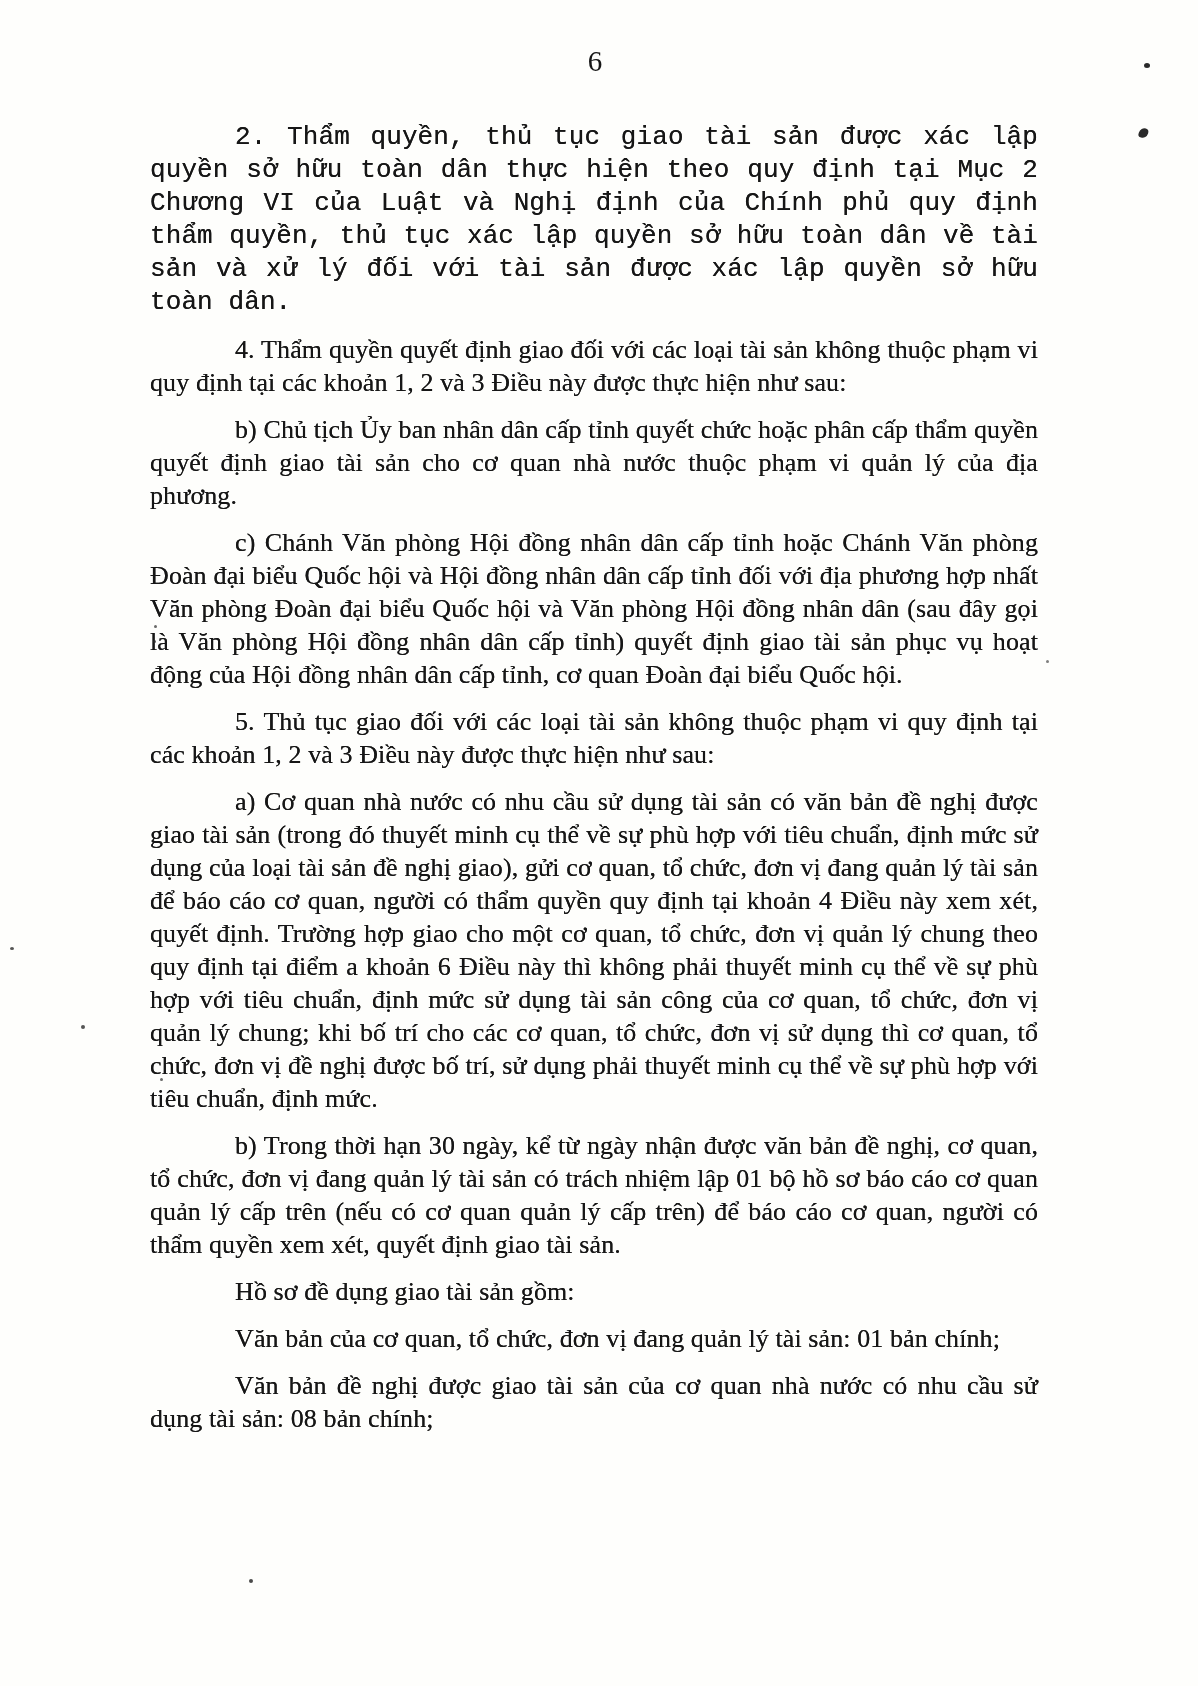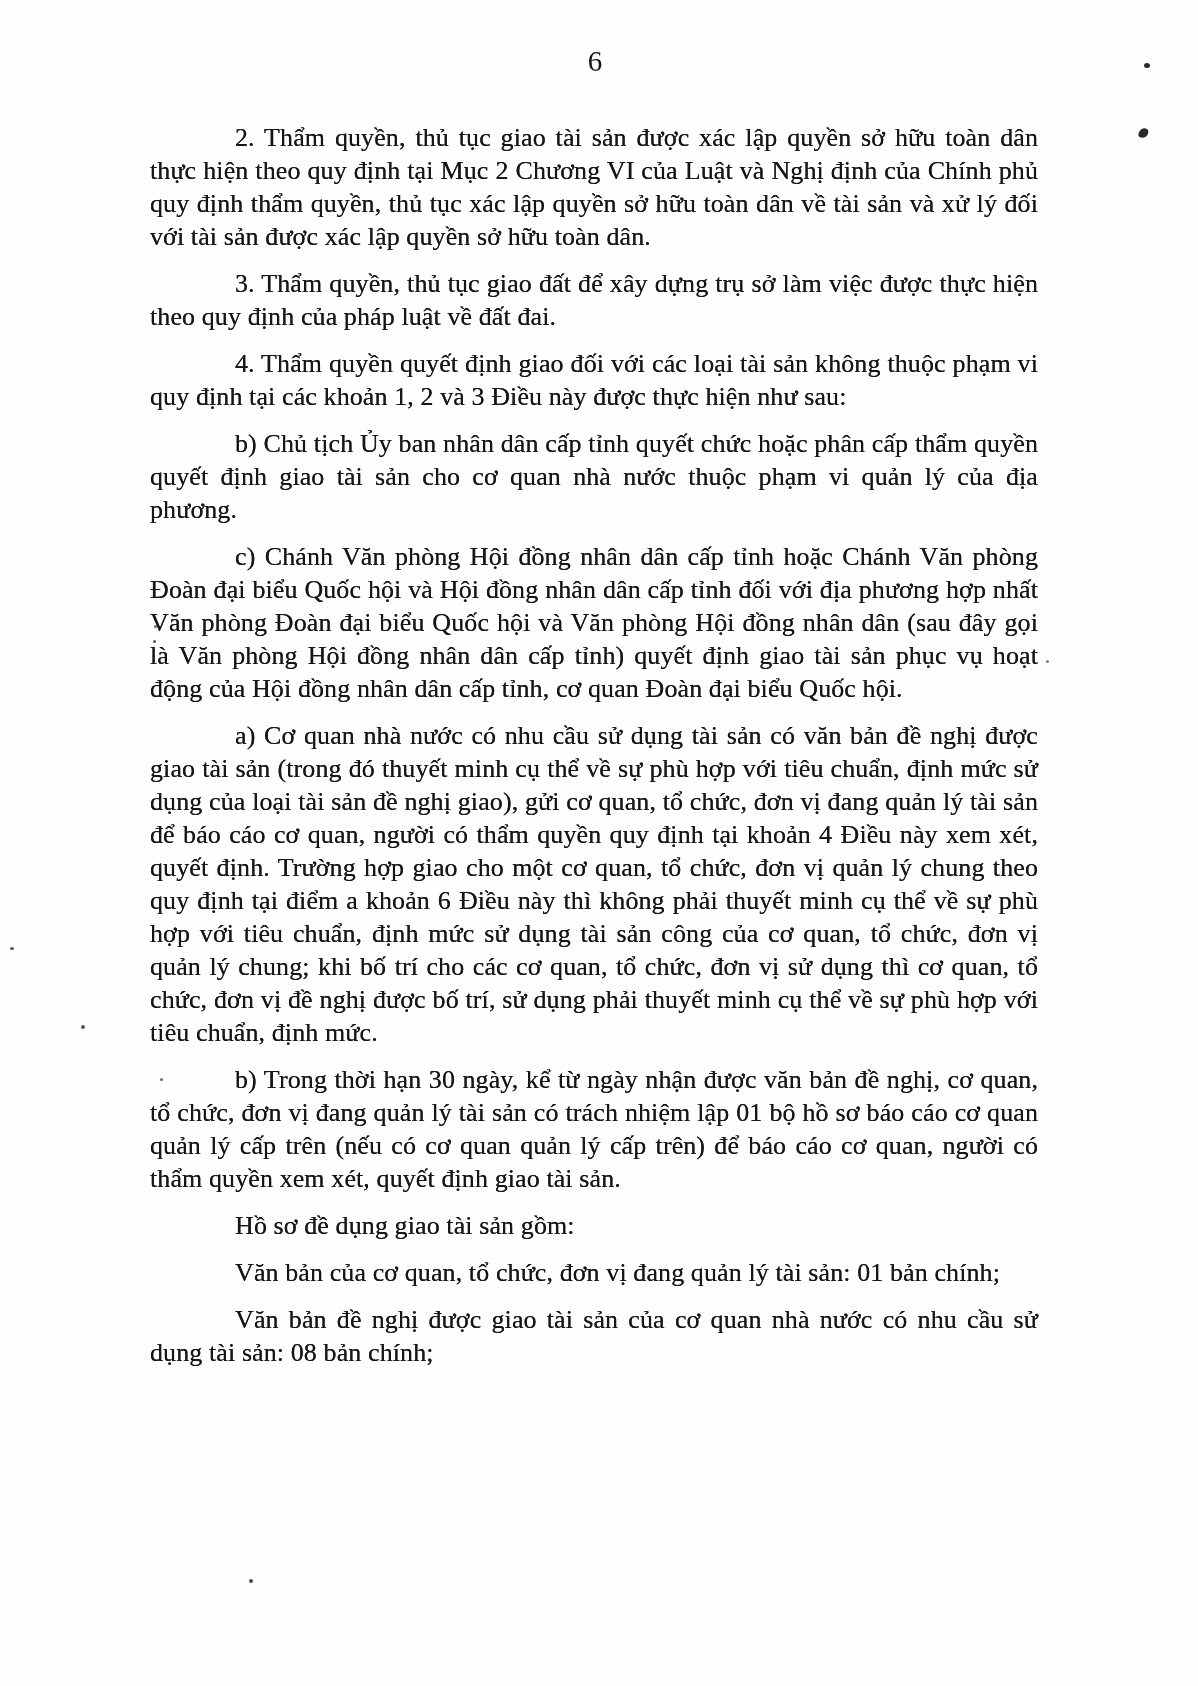--- a/index.html
+++ b/index.html
@@ -37,20 +37,21 @@
     text-align: justify;
     letter-spacing: 0.1px;
     text-shadow: 0 0 0.45px rgba(10,10,10,0.85); 
   }
   .content p {
     margin: 14px 0 0 0;
     text-indent: 85px;
   }
   .content p:first-child {
     margin-top: 0;
+    font-family: Liberation Mono, monospace;
   }
   
   .speck {
     position: absolute;
     background: #2a2a2a;
     border-radius: 50%;
   }
   .speck.s1 { left: 1144px; top: 63px;  width: 6px; height: 5px; }
   .speck.s2 { left: 1139px; top: 128px; width: 9px; height: 10px; border-radius: 60% 40% 60% 30%; transform: rotate(18deg); }
   .speck.s3 { left: 154px;  top: 625px; width: 3px; height: 3px; opacity: .7; }
@@ -63,24 +64,24 @@
 </style>
 </head>
 <body>
 
 <div class="page">
 
   <div class="page-number">6</div>
 
   <div class="content">
     <p>2. Thẩm quyền, thủ tục giao tài sản được xác lập quyền sở hữu toàn dân thực hiện theo quy định tại Mục 2 Chương VI của Luật và Nghị định của Chính phủ quy định thẩm quyền, thủ tục xác lập quyền sở hữu toàn dân về tài sản và xử lý đối với tài sản được xác lập quyền sở hữu toàn dân.</p>
-    <p>3. Thẩm quyền, thủ tục giao đất để xây dựng trụ sở làm việc được thực hiện theo quy định của pháp luật về đất đai.</p>
     <p>4. Thẩm quyền quyết định giao đối với các loại tài sản không thuộc phạm vi quy định tại các khoản 1, 2 và 3 Điều này được thực hiện như sau:</p>
     <p>b) Chủ tịch Ủy ban nhân dân cấp tỉnh quyết chức hoặc phân cấp thẩm quyền quyết định giao tài sản cho cơ quan nhà nước thuộc phạm vi quản lý của địa phương.</p>
     <p>c) Chánh Văn phòng Hội đồng nhân dân cấp tỉnh hoặc Chánh Văn phòng Đoàn đại biểu Quốc hội và Hội đồng nhân dân cấp tỉnh đối với địa phương hợp nhất Văn phòng Đoàn đại biểu Quốc hội và Văn phòng Hội đồng nhân dân (sau đây gọi là Văn phòng Hội đồng nhân dân cấp tỉnh) quyết định giao tài sản phục vụ hoạt động của Hội đồng nhân dân cấp tỉnh, cơ quan Đoàn đại biểu Quốc hội.</p>
+    <p>5. Thủ tục giao đối với các loại tài sản không thuộc phạm vi quy định tại các khoản 1, 2 và 3 Điều này được thực hiện như sau:</p>
     <p>a) Cơ quan nhà nước có nhu cầu sử dụng tài sản có văn bản đề nghị được giao tài sản (trong đó thuyết minh cụ thể về sự phù hợp với tiêu chuẩn, định mức sử dụng của loại tài sản đề nghị giao), gửi cơ quan, tổ chức, đơn vị đang quản lý tài sản để báo cáo cơ quan, người có thẩm quyền quy định tại khoản 4 Điều này xem xét, quyết định. Trường hợp giao cho một cơ quan, tổ chức, đơn vị quản lý chung theo quy định tại điểm a khoản 6 Điều này thì không phải thuyết minh cụ thể về sự phù hợp với tiêu chuẩn, định mức sử dụng tài sản công của cơ quan, tổ chức, đơn vị quản lý chung; khi bố trí cho các cơ quan, tổ chức, đơn vị sử dụng thì cơ quan, tổ chức, đơn vị đề nghị được bố trí, sử dụng phải thuyết minh cụ thể về sự phù hợp với tiêu chuẩn, định mức.</p>
     <p>b) Trong thời hạn 30 ngày, kể từ ngày nhận được văn bản đề nghị, cơ quan, tổ chức, đơn vị đang quản lý tài sản có trách nhiệm lập 01 bộ hồ sơ báo cáo cơ quan quản lý cấp trên (nếu có cơ quan quản lý cấp trên) để báo cáo cơ quan, người có thẩm quyền xem xét, quyết định giao tài sản.</p>
     <p>Hồ sơ đề dụng giao tài sản gồm:</p>
     <p>Văn bản của cơ quan, tổ chức, đơn vị đang quản lý tài sản: 01 bản chính;</p>
     <p>Văn bản đề nghị được giao tài sản của cơ quan nhà nước có nhu cầu sử dụng tài sản: 08 bản chính;</p>
   </div>
 
   <div class="speck s1"></div>
   <div class="speck s2"></div>
   <div class="speck s3"></div>

